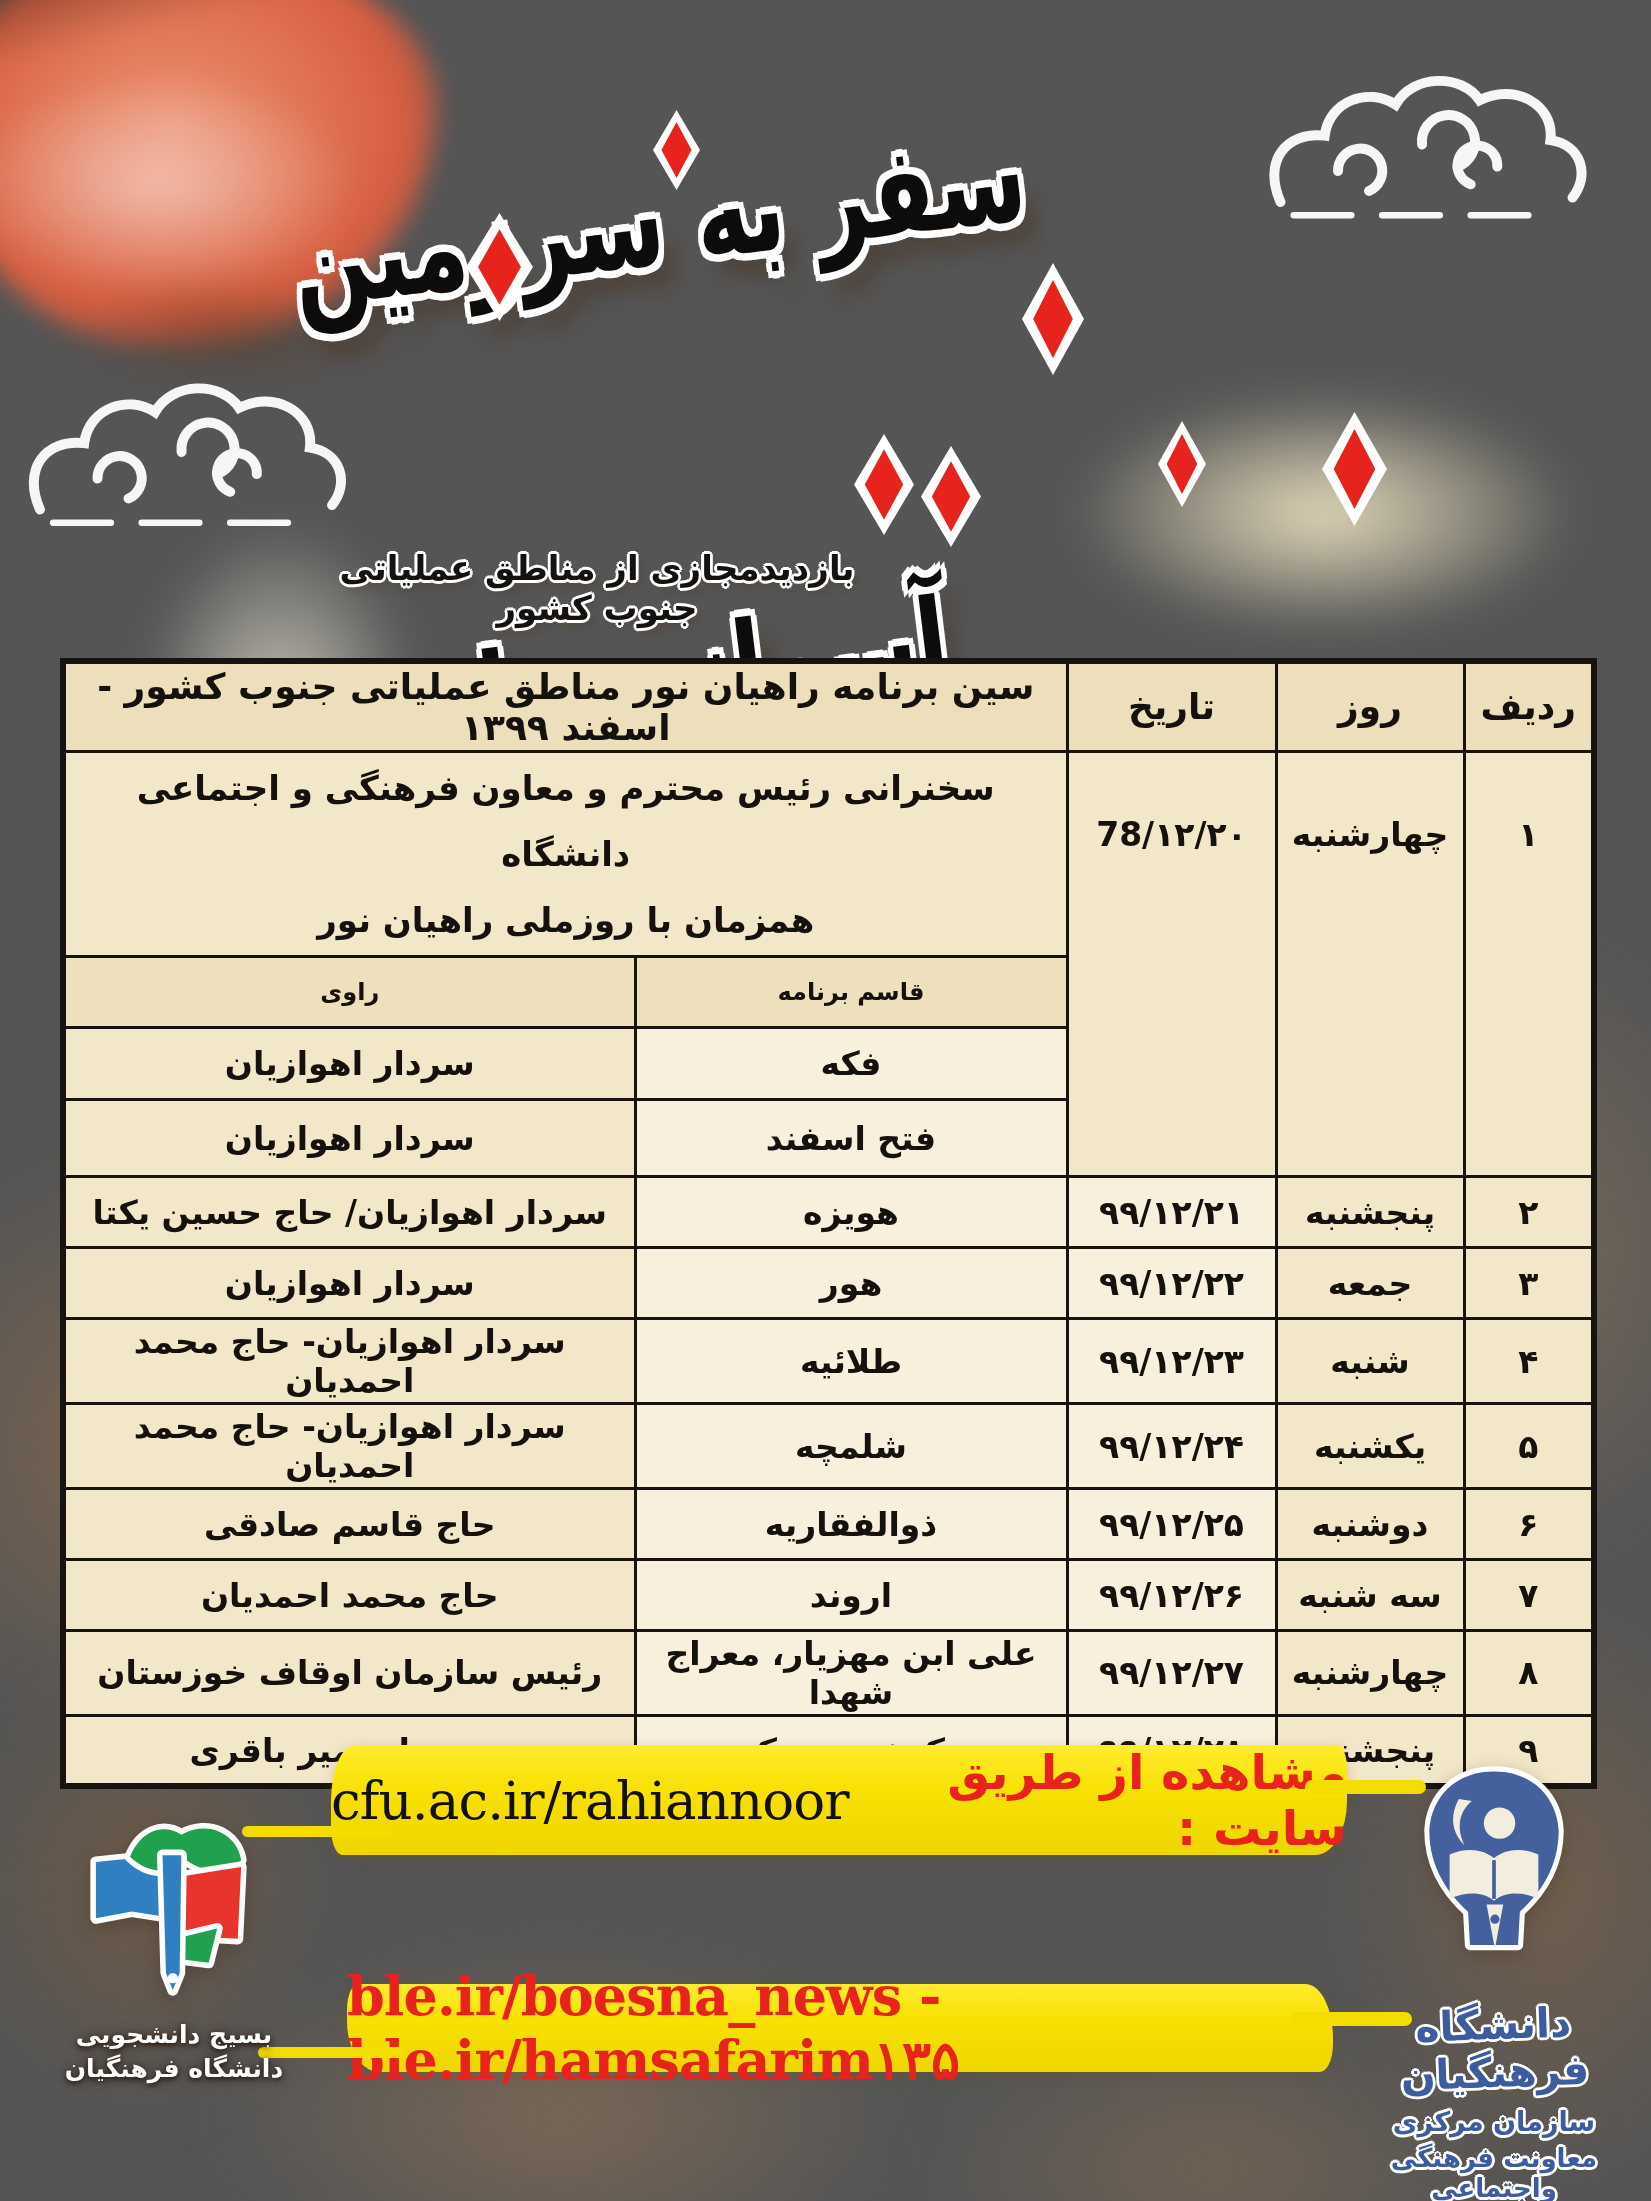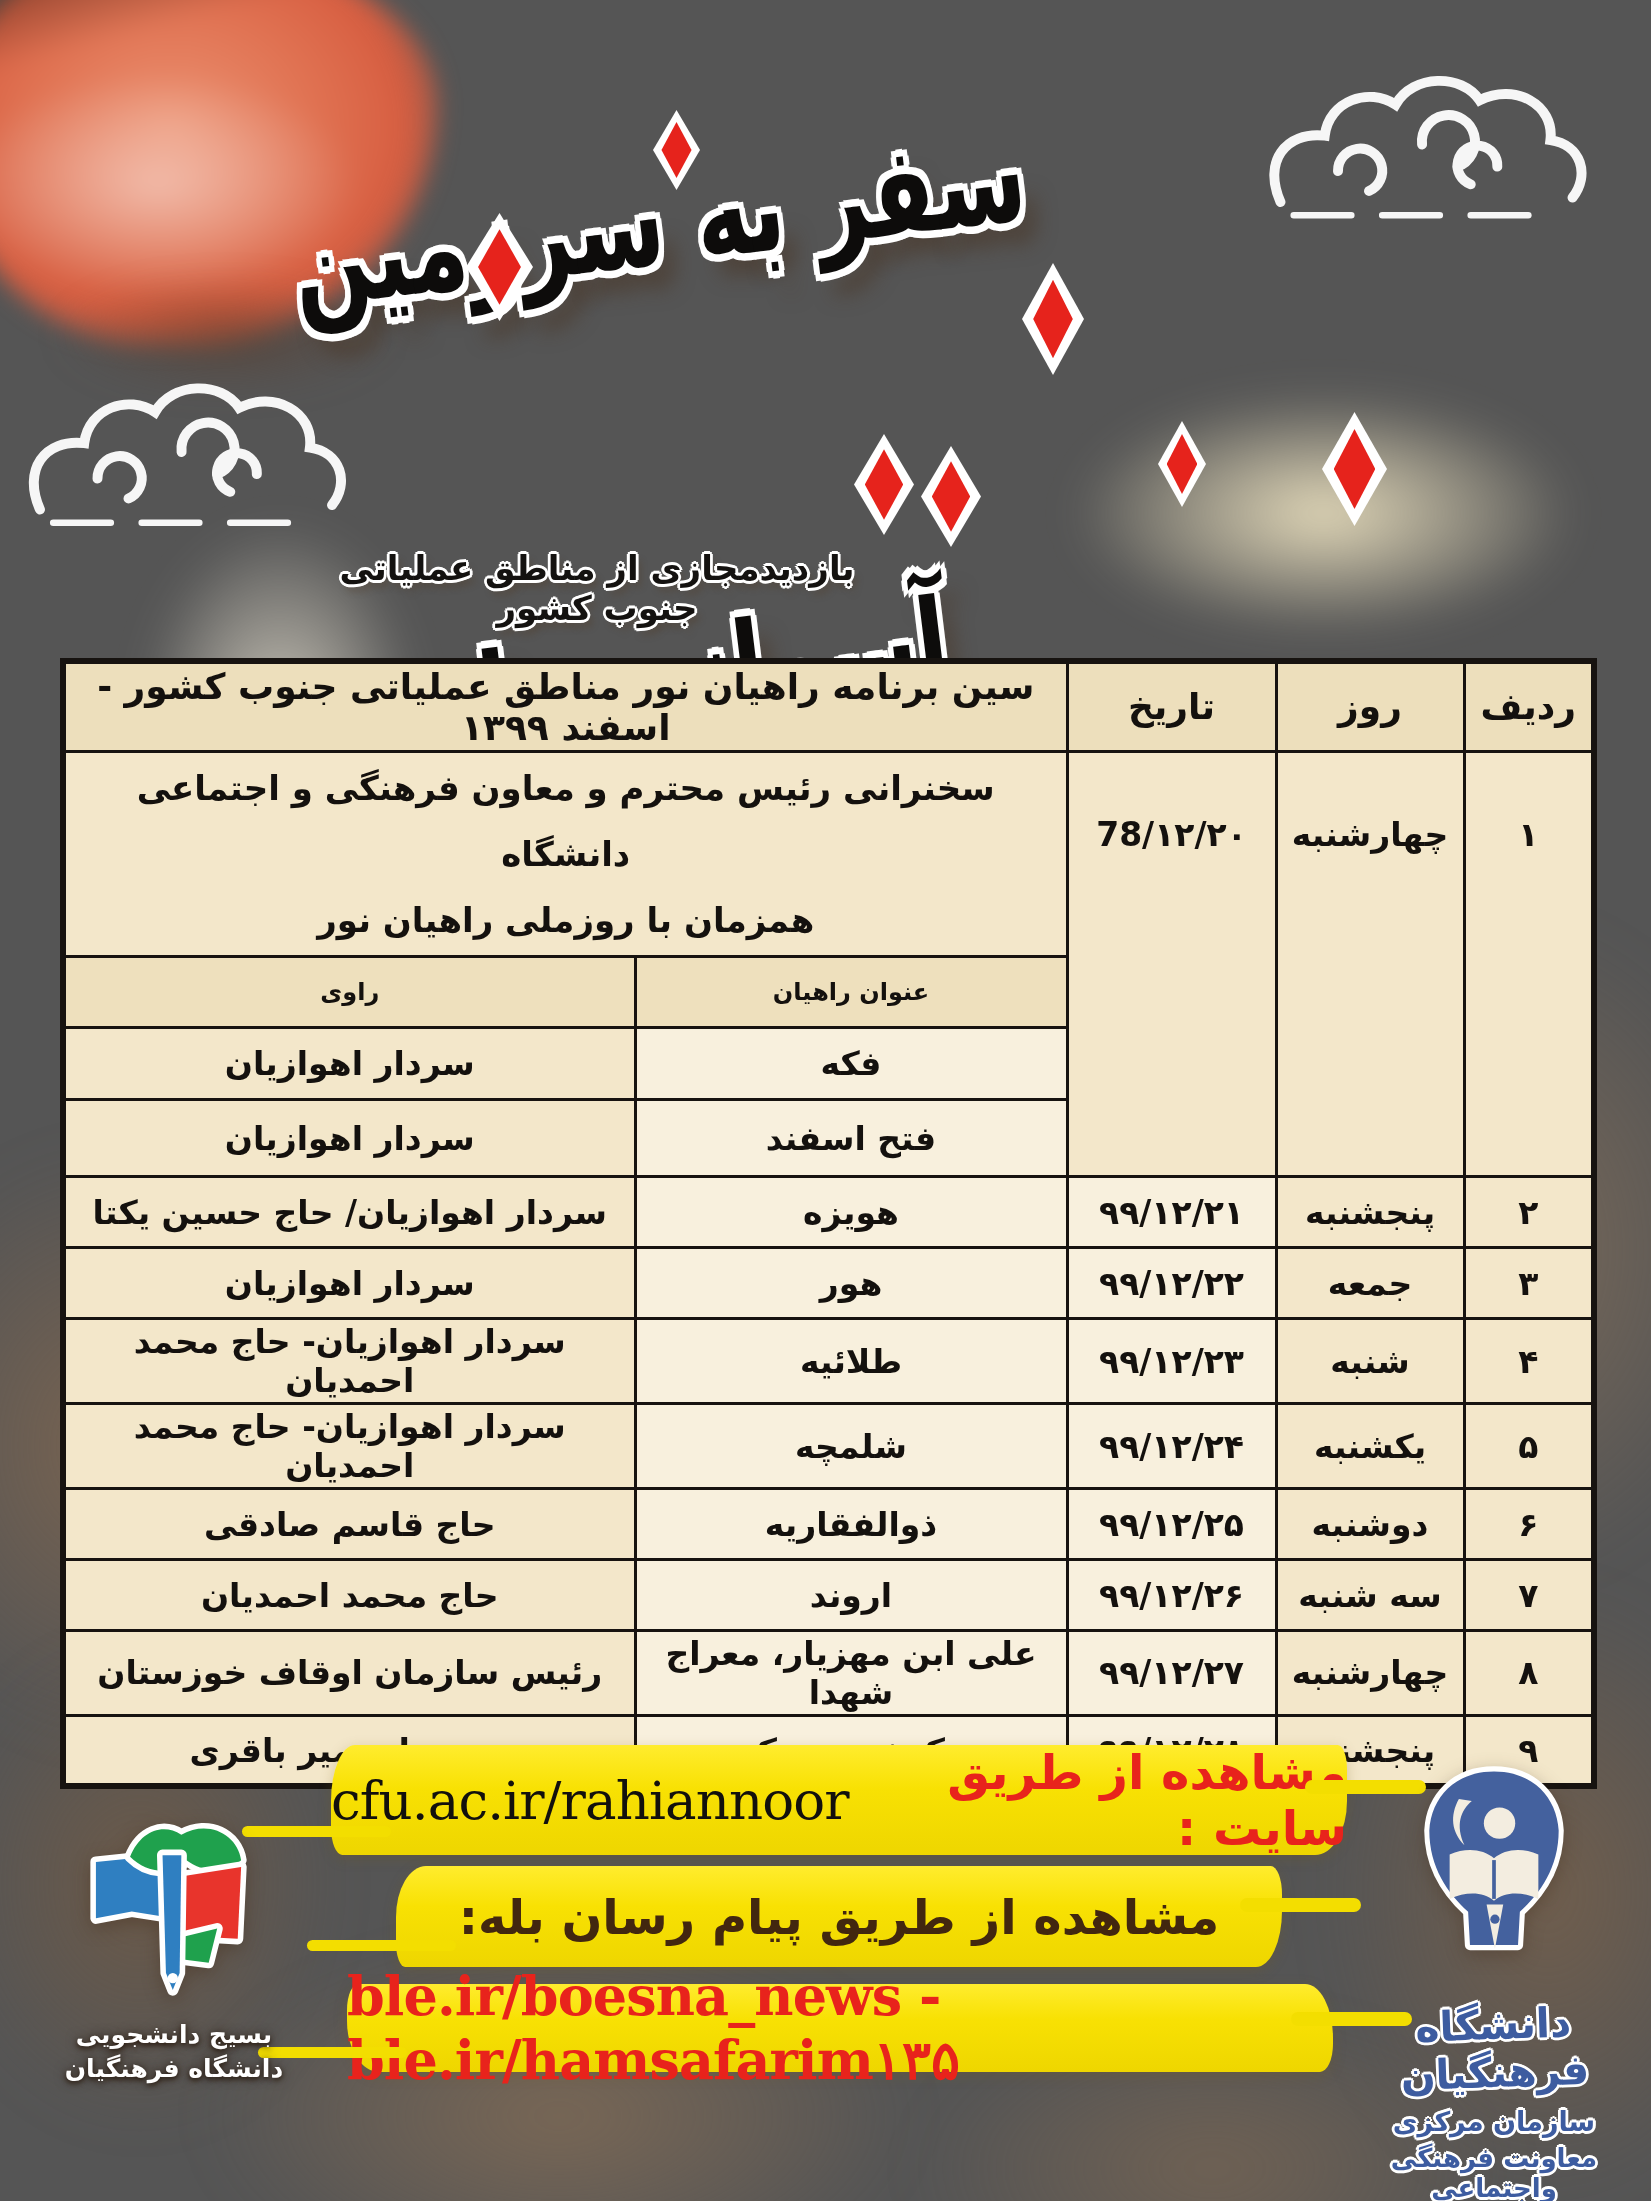--- a/index.html
+++ b/index.html
@@ -226,21 +226,21 @@
     <tr class="r-speech">
       <td class="cell c-mid grp" rowspan="4">۱</td>
       <td class="cell c-mid grp" rowspan="4">چهارشنبه</td>
       <td class="date c-mid grp" rowspan="4">78/۱۲/۲۰</td>
       <td class="speech c-mid" colspan="2">
         <div>سخنرانی رئیس محترم و معاون فرهنگی و اجتماعی دانشگاه</div>
         <div>همزمان با روزملی راهیان نور</div>
       </td>
     </tr>
     <tr class="r-sub">
-      <th class="cell c-dark">عنوان راهیان</th>
+      <th class="cell c-dark">قاسم برنامه</th>
       <th class="cell c-dark">راوی</th>
     </tr>
     <tr class="r-itema">
       <td class="cell c-light">فکه</td>
       <td class="cell c-mid">سردار اهوازیان</td>
     </tr>
     <tr class="r-itemb">
       <td class="cell c-light">فتح اسفند</td>
       <td class="cell c-mid">سردار اهوازیان</td>
     </tr>
@@ -300,23 +300,20 @@
       <td class="date c-light">۹۹/۱۲/۲۸</td>
       <td class="cell c-light">سد کرخه ، دو کوهه</td>
       <td class="cell c-mid">سید علی میر باقری</td>
     </tr>
   </tbody>
     </table>
 
   <div class="banner bn-1">
     <span class="bn-label-red">مشاهده از طریق سایت :</span>
     <span class="bn-url-black">cfu.ac.ir/rahiannoor</span>
-  </div>
-  <div class="banner bn-2">
-    <span class="bn-label-dark">مشاهده از طریق پیام رسان بله:</span>
   </div>
   <div class="banner bn-3">
     <bdi class="bn-url-red" dir="ltr">ble.ir/boesna_news - ble.ir/hamsafarim۱۳۵</bdi>
   </div>
 
   <div class="logo-left">
     <svg viewBox="0 0 220 240">
       <g stroke="#ffffff" stroke-width="13" stroke-linejoin="round" paint-order="stroke">
         <path fill="#2f7fc1" d="M18 62 L96 54 L98 126 L60 120 L18 128 Z"></path>
         <path fill="#1fa14d" d="M58 56 C70 26 96 16 118 30 C150 12 184 30 188 60 C168 80 140 72 124 60 C108 78 78 76 58 56 Z"></path>

